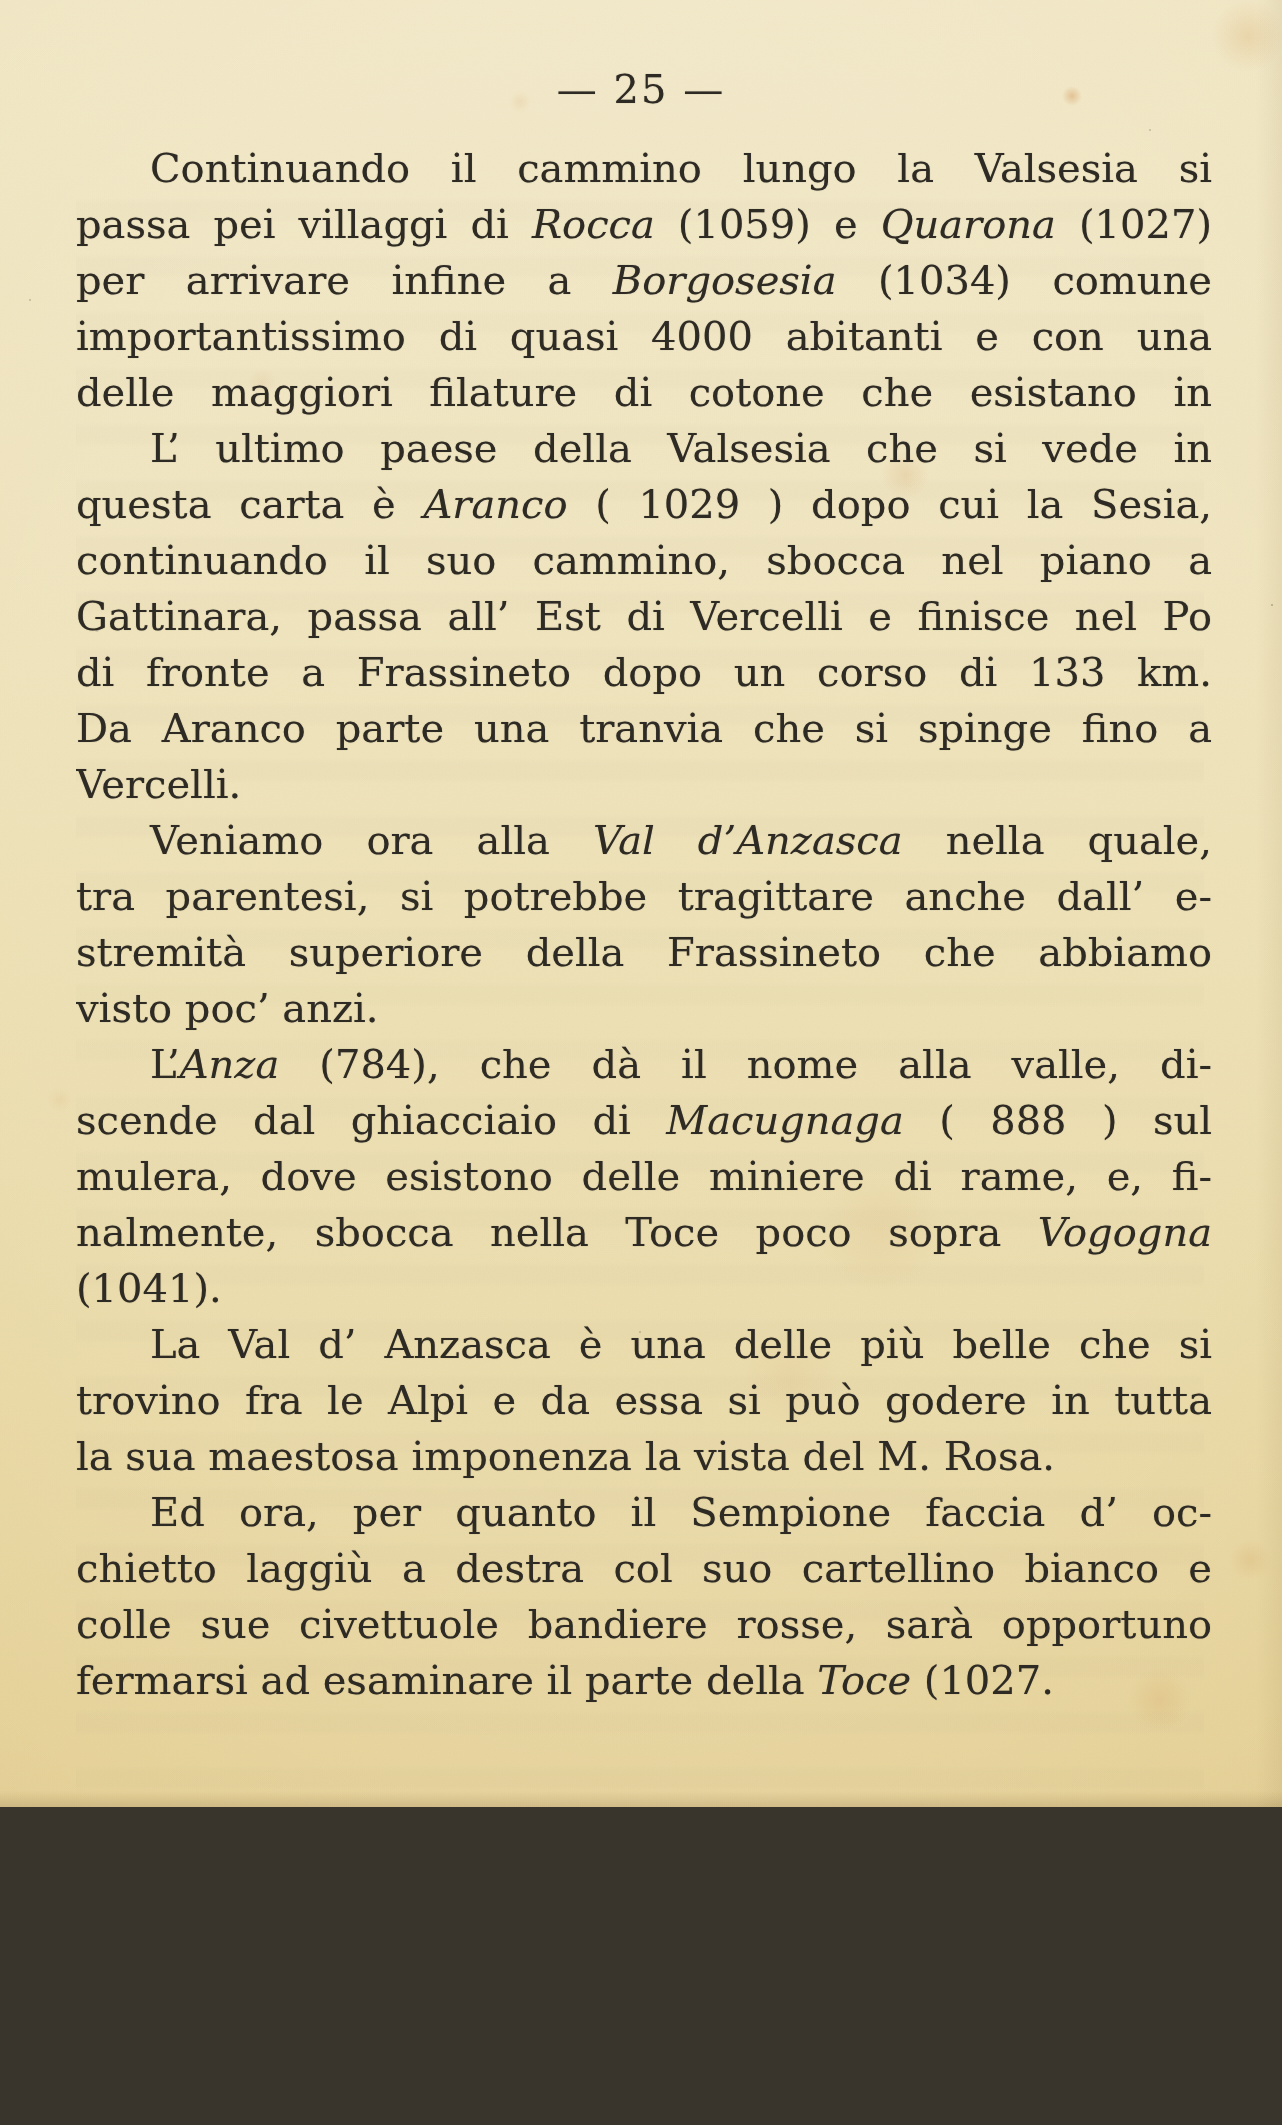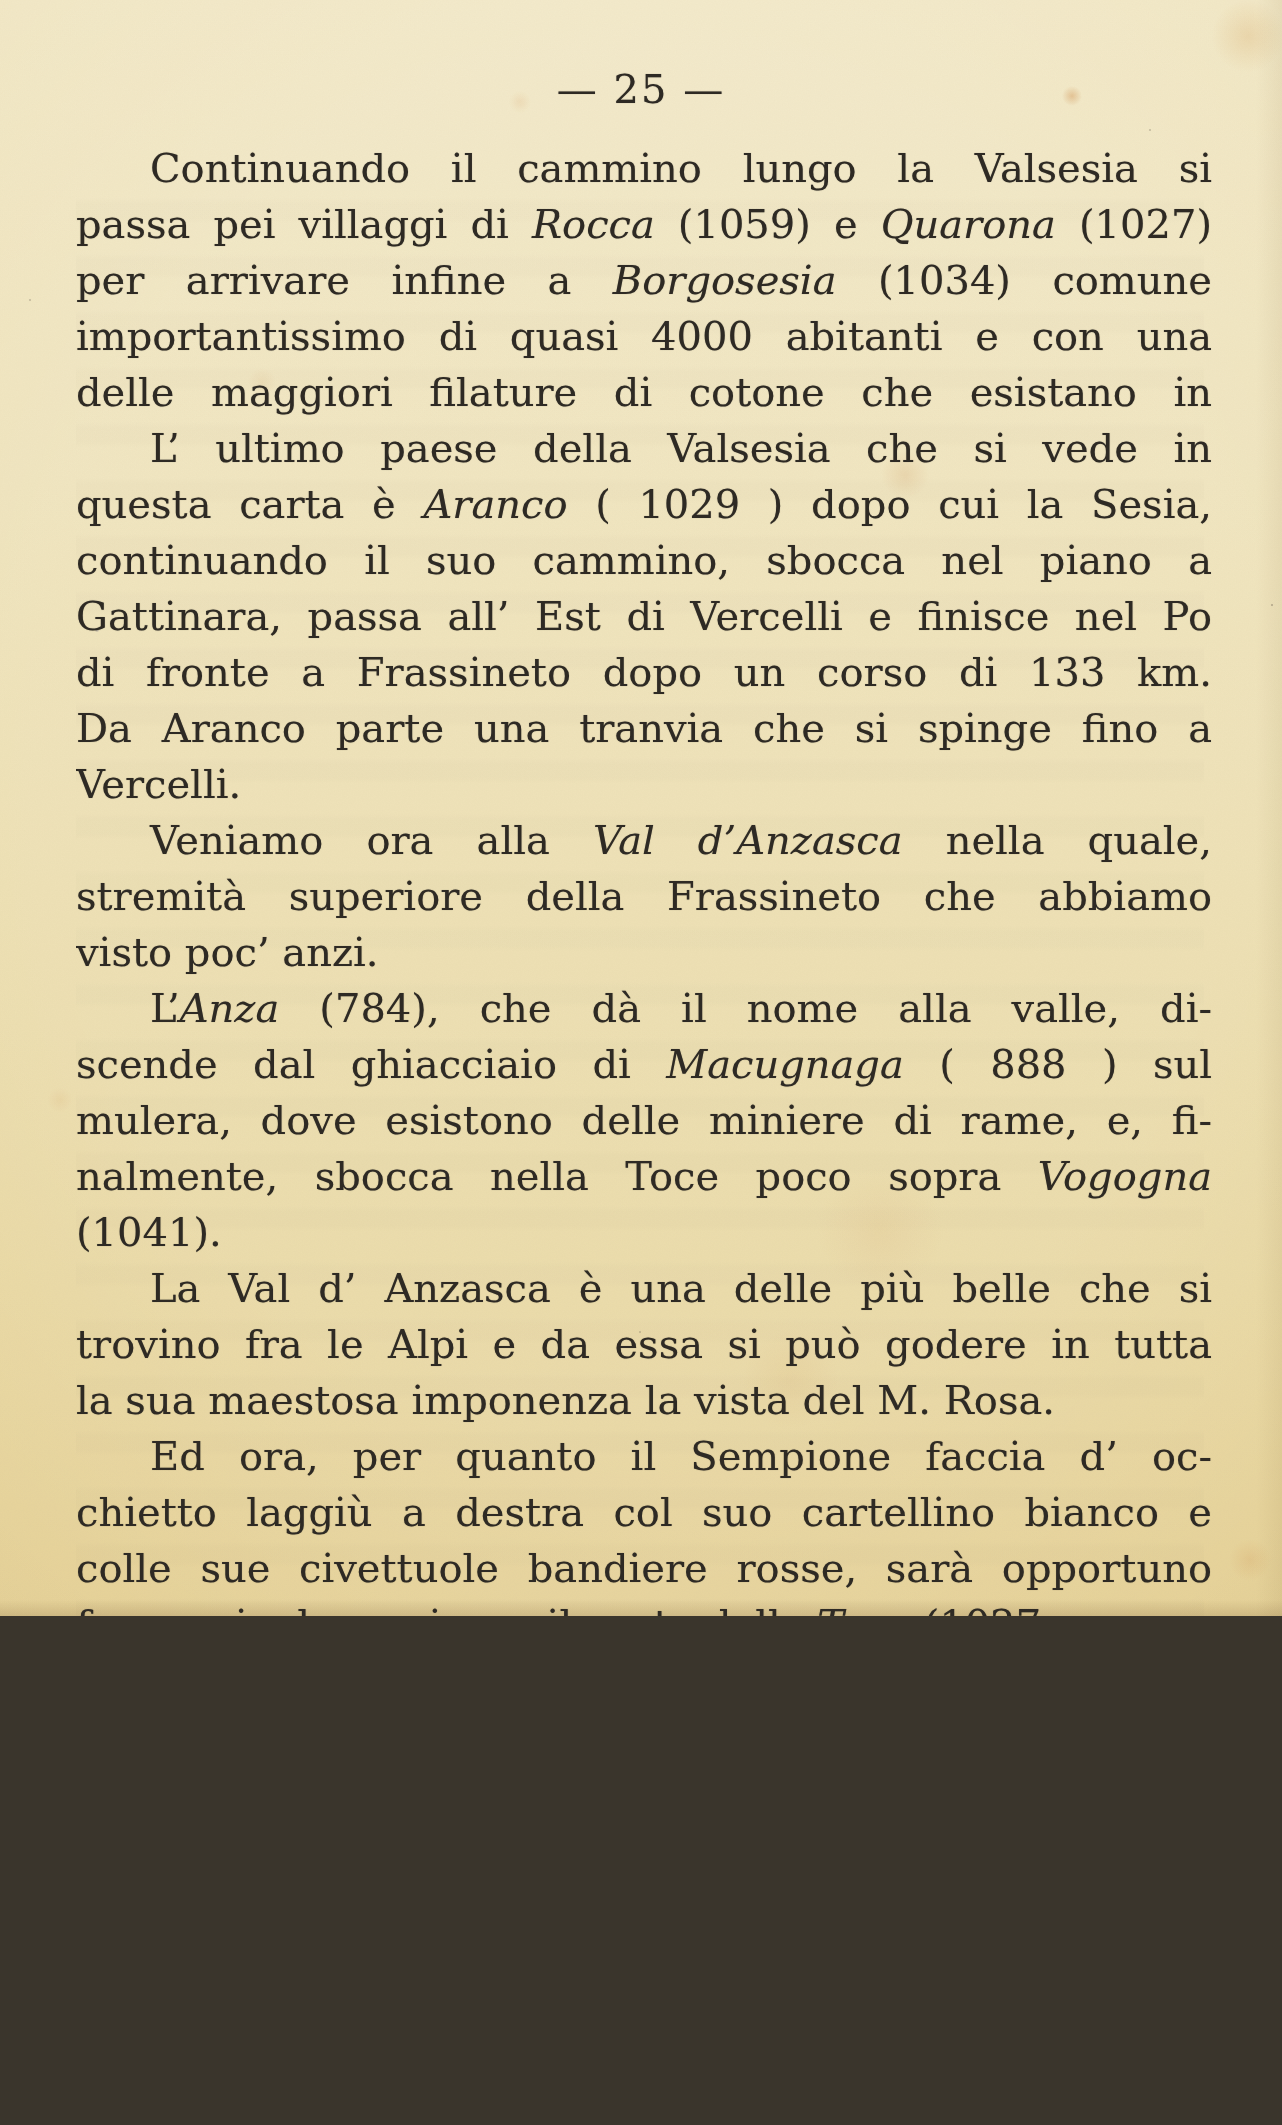--- a/index.html
+++ b/index.html
@@ -1,18 +1,18 @@
 <!DOCTYPE html>
 <html><head>
 <meta charset="utf-8">
 <style>
   html,body{margin:0;padding:0;background:#3a352c;}
   .page{
     position:relative;
-    width:1282px;height:1616px;
+    width:1282px;height:1807px;
     overflow:hidden;
     background:
       linear-gradient(180deg,#f2e8c6 0%,#efe3ba 30%,#ecdeae 55%,#e9d8a2 80%,#e6d299 100%);
     font-family:"DejaVu Serif","Liberation Serif",serif;
   }
   .vignette{
     position:absolute;inset:0;pointer-events:none;
     background:
       radial-gradient(120% 105% at 50% 45%, rgba(255,255,255,0.10) 40%, rgba(0,0,0,0) 62%, rgba(110,80,30,0.13) 100%),
       linear-gradient(to top, rgba(90,60,20,0.16) 0px, rgba(90,60,20,0) 16px),
@@ -103,20 +103,21 @@
         <div class="line first"><span>L’ ultimo paese della Valsesia che si vede in</span></div>
         <div class="line"><span>questa carta è </span><em>Aranco</em><span> ( 1029 ) dopo cui la Sesia,</span></div>
         <div class="line"><span>continuando il suo cammino, sbocca nel piano a</span></div>
         <div class="line"><span>Gattinara, passa all’ Est di Vercelli e finisce nel Po</span></div>
         <div class="line"><span>di fronte a Frassineto dopo un corso di 133 km.</span></div>
         <div class="line"><span>Da Aranco parte una tranvia che si spinge fino a</span></div>
         <div class="line last"><span>Vercelli.</span></div>
       </div>
       <div class="paragraph">
         <div class="line first"><span>Veniamo ora alla </span><em>Val d’Anzasca</em><span> nella quale,</span></div>
+        <div class="line"><span>tra parentesi, si potrebbe tragittare anche dall’ e-</span></div>
         <div class="line"><span>stremità superiore della Frassineto che abbiamo</span></div>
         <div class="line last"><span>visto poc’ anzi.</span></div>
       </div>
       <div class="paragraph">
         <div class="line first"><span>L’</span><em>Anza</em><span> (784), che dà il nome alla valle, di-</span></div>
         <div class="line"><span>scende dal ghiacciaio di </span><em>Macugnaga</em><span> ( 888 ) sul</span></div>
         <div class="line"><span>mulera, dove esistono delle miniere di rame, e, fi-</span></div>
         <div class="line"><span>nalmente, sbocca nella Toce poco sopra </span><em>Vogogna</em></div>
         <div class="line last"><span>(1041).</span></div>
       </div>

